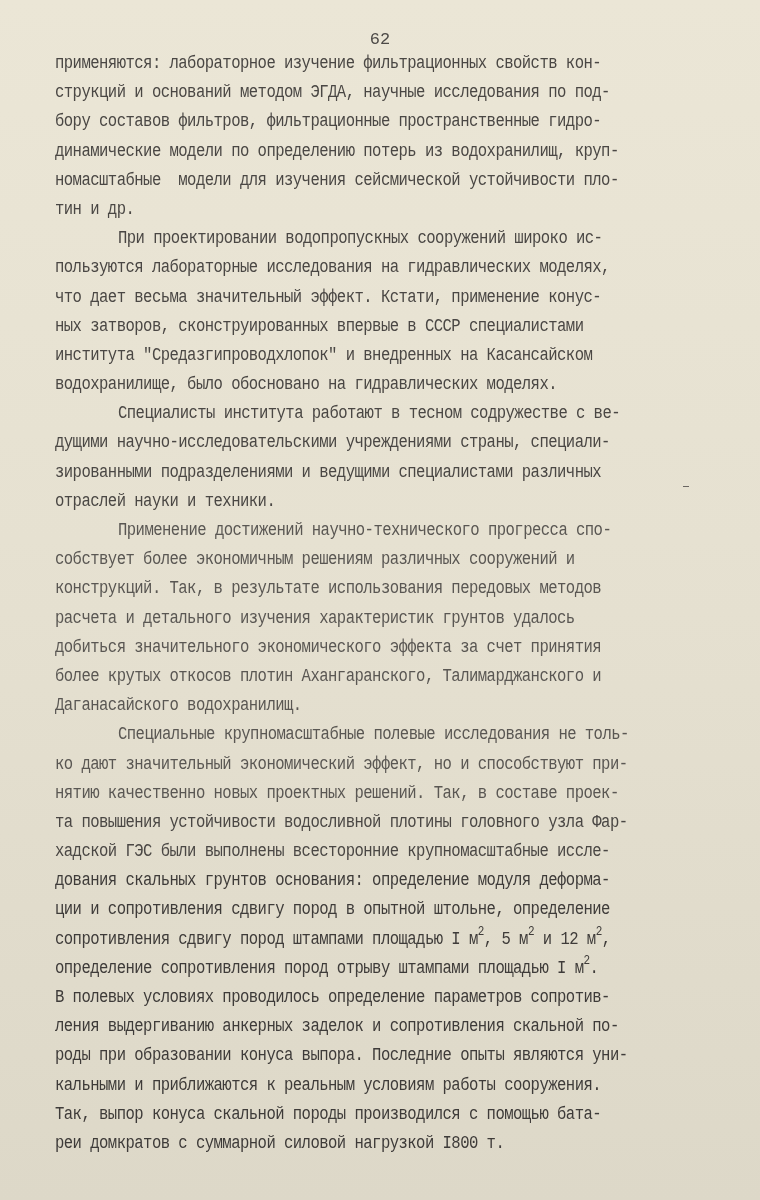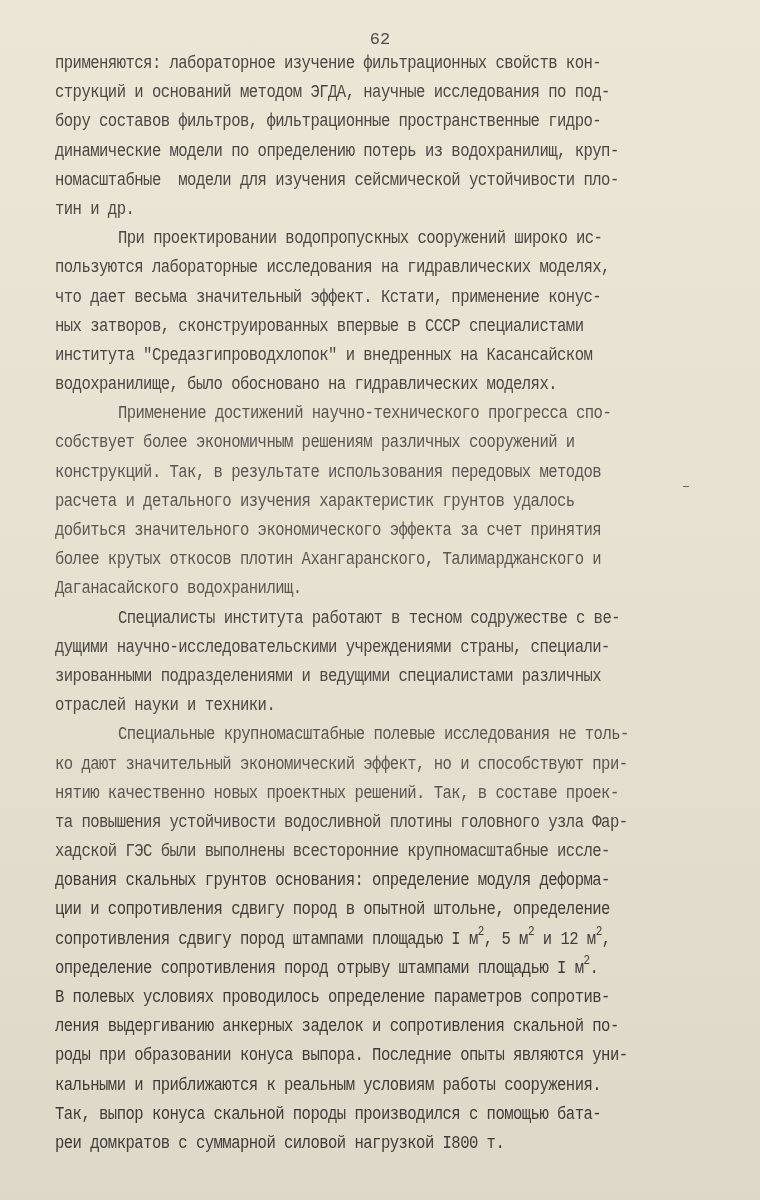--- a/index.html
+++ b/index.html
@@ -87,34 +87,34 @@
     <div>
       <div class="line indent">При проектировании водопропускных сооружений широко ис-</div>
       <div class="line">пользуются лабораторные исследования на гидравлических моделях,</div>
       <div class="line">что дает весьма значительный эффект. Кстати, применение конус-</div>
       <div class="line">ных затворов, сконструированных впервые в СССР специалистами</div>
       <div class="line">института "Средазгипроводхлопок" и внедренных на Касансайском</div>
       <div class="line">водохранилище, было обосновано на гидравлических моделях.</div>
     </div>
 
     <div>
+      <div class="line indent">Специалисты института работают в тесном содружестве с ве-</div>
+      <div class="line">дущими научно-исследовательскими учреждениями страны, специали-</div>
+      <div class="line">зированными подразделениями и ведущими специалистами различных</div>
+      <div class="line">отраслей науки и техники.</div>
+    </div>
+
+    <div>
       <div class="line indent light">Применение достижений научно-технического прогресса спо-</div>
       <div class="line light">собствует более экономичным решениям различных сооружений и</div>
       <div class="line light">конструкций. Так, в результате использования передовых методов</div>
       <div class="line light">расчета и детального изучения характеристик грунтов удалось</div>
       <div class="line light">добиться значительного экономического эффекта за счет принятия</div>
       <div class="line light">более крутых откосов плотин Ахангаранского, Талимарджанского и</div>
       <div class="line light">Даганасайского водохранилищ.</div>
-    </div>
-
-    <div>
-      <div class="line indent">Специалисты института работают в тесном содружестве с ве-</div>
-      <div class="line">дущими научно-исследовательскими учреждениями страны, специали-</div>
-      <div class="line">зированными подразделениями и ведущими специалистами различных</div>
-      <div class="line">отраслей науки и техники.</div>
     </div>
 
     <div>
       <div class="line indent light">Специальные крупномасштабные полевые исследования не толь-</div>
       <div class="line light">ко дают значительный экономический эффект, но и способствуют при-</div>
       <div class="line light">нятию качественно новых проектных решений. Так, в составе проек-</div>
       <div class="line">та повышения устойчивости водосливной плотины головного узла Фар-</div>
       <div class="line">хадской ГЭС были выполнены всесторонние крупномасштабные иссле-</div>
       <div class="line dark">дования скальных грунтов основания: определение модуля деформа-</div>
       <div class="line dark">ции и сопротивления сдвигу пород в опытной штольне, определение</div>

